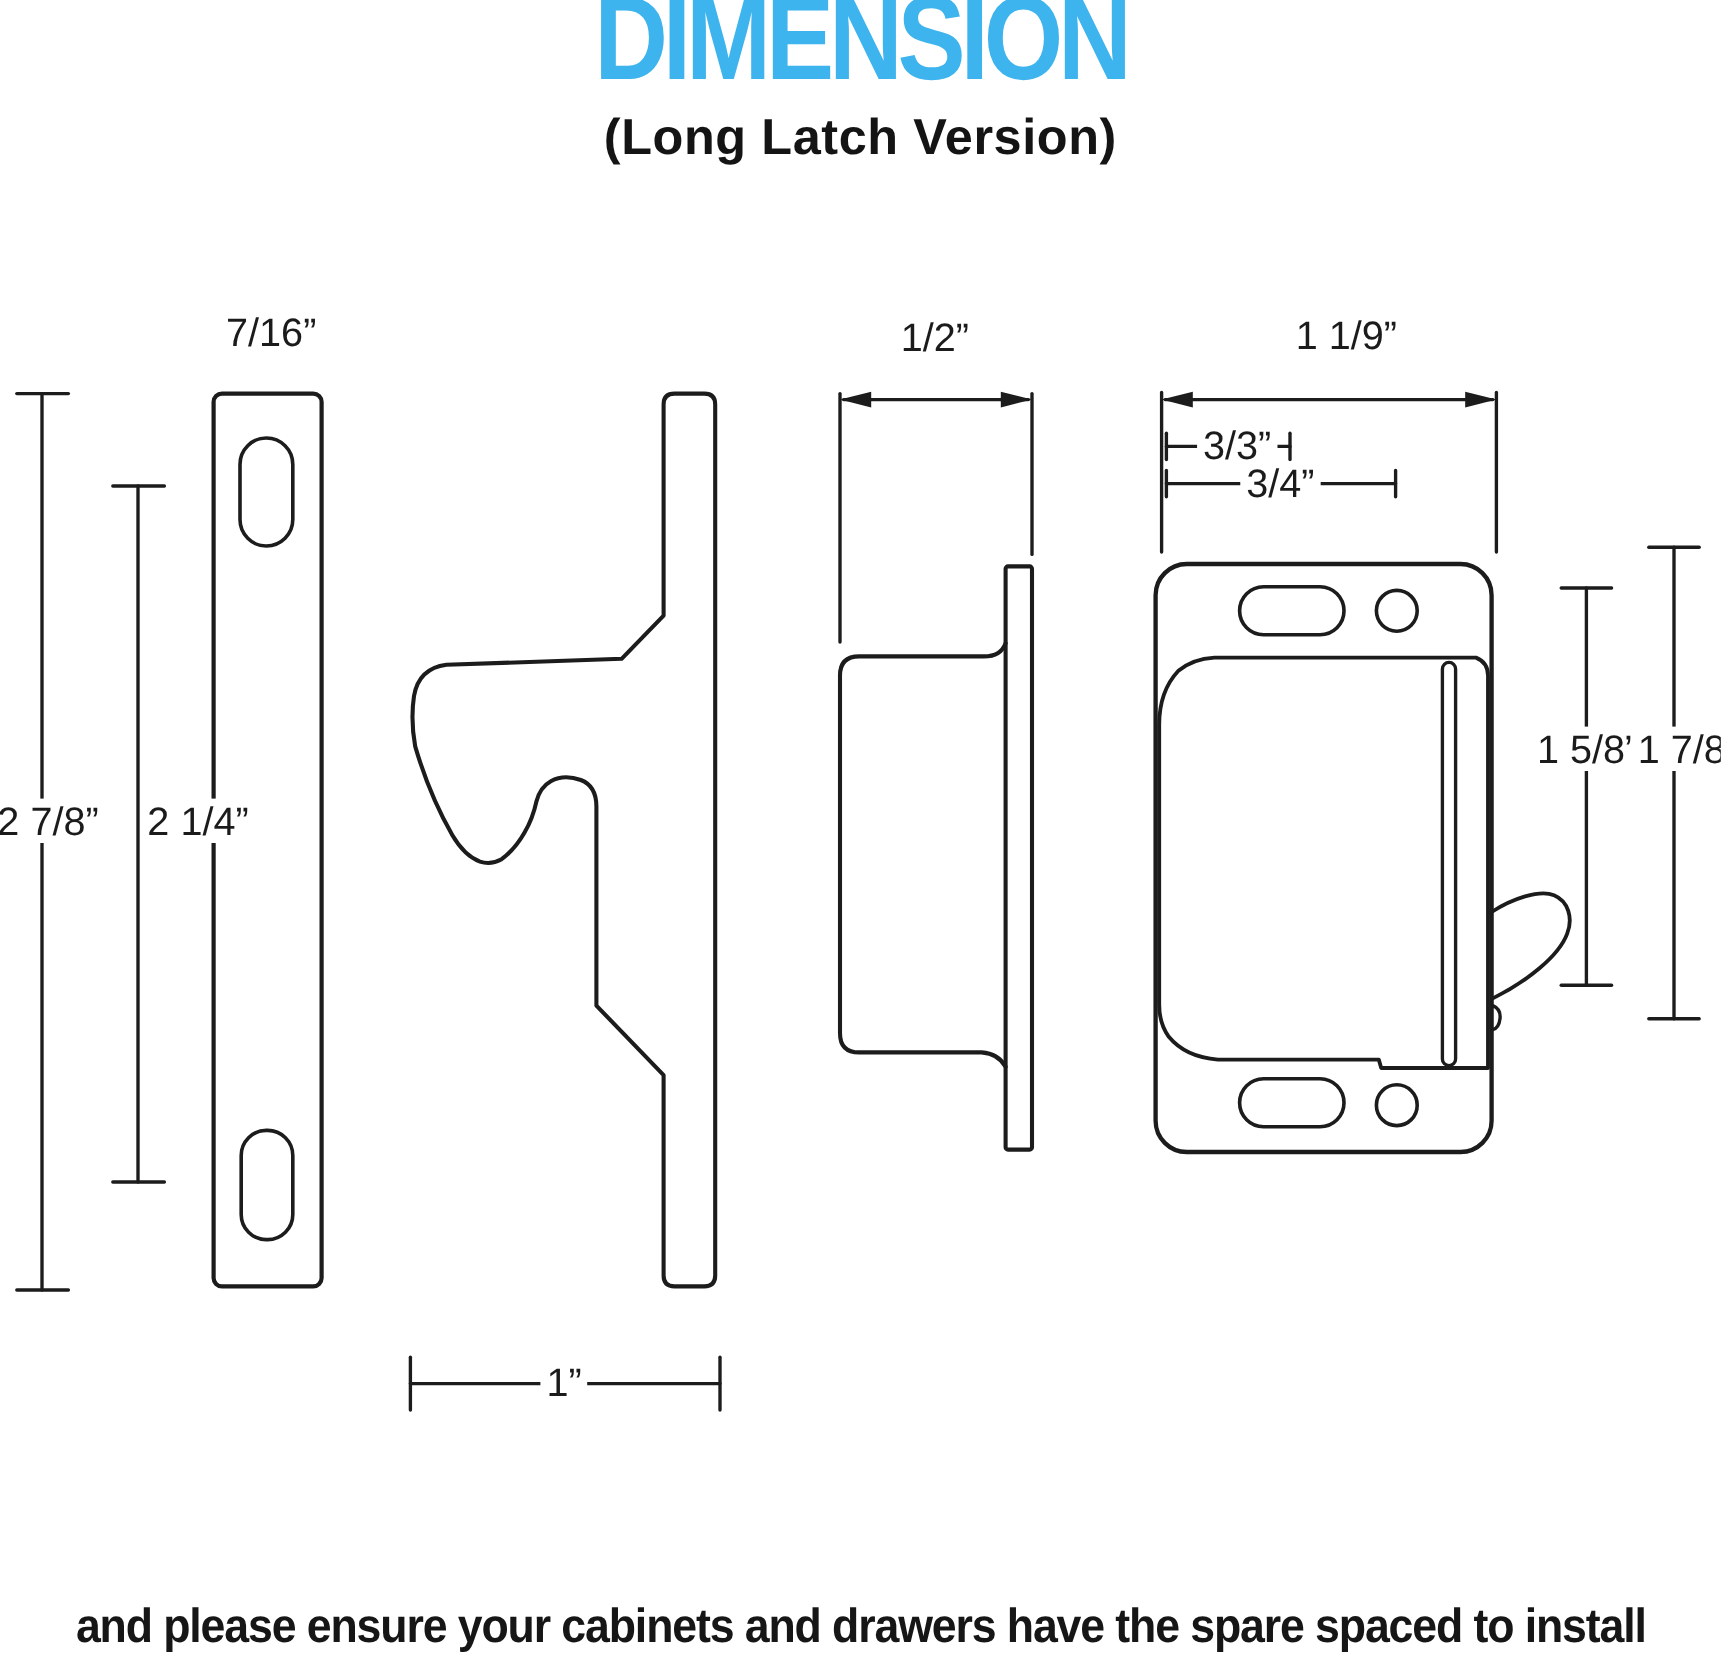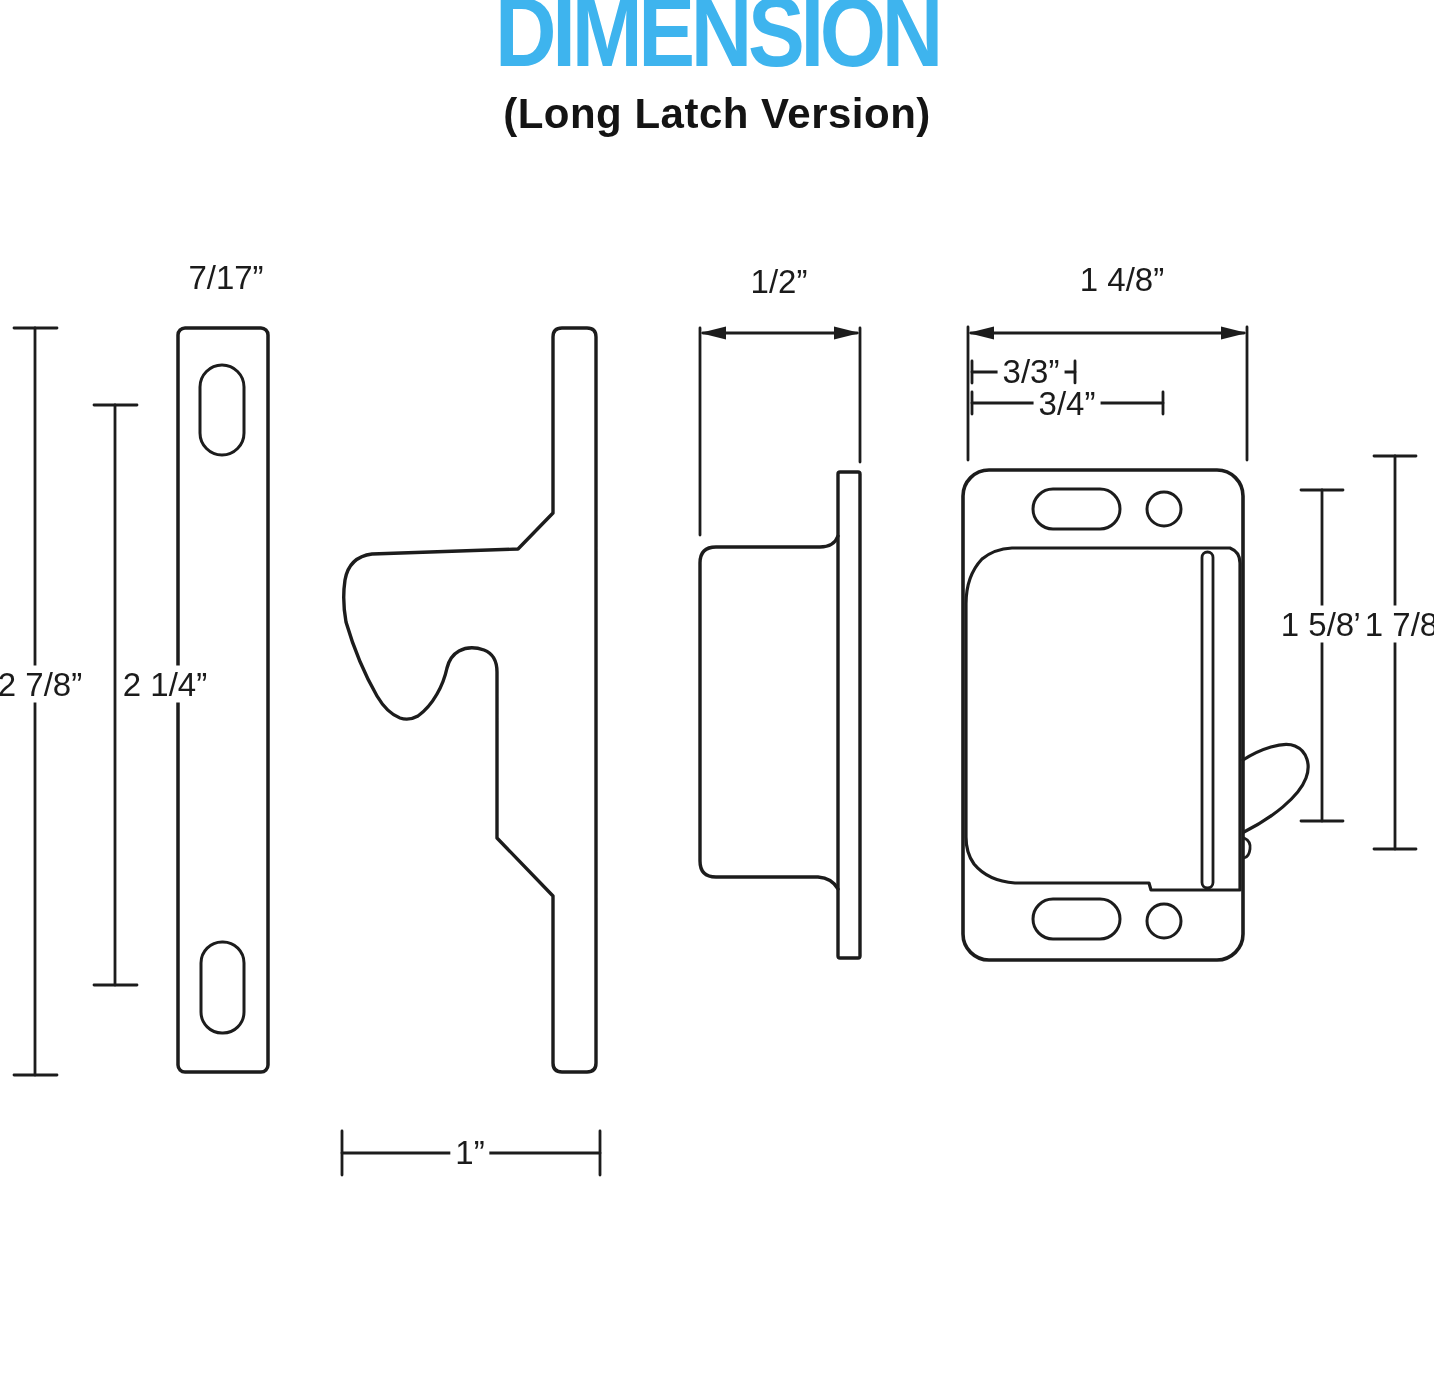--- a/index.html
+++ b/index.html
@@ -199,25 +199,28 @@
       </g>
 
       <g stroke-width="2.8">
         <line x1="1395" y1="456" x2="1395" y2="849"></line>
         <line x1="1374" y1="456" x2="1416" y2="456"></line>
         <line x1="1374" y1="849" x2="1416" y2="849"></line>
       </g>
     </g>
   </svg>
 
-  <span class="dim-label" style="left:226px;top:277px;">7/17”</span>
+  <span class="dim-label" style="left:226px;top:277px;">7/16”</span>
   <span class="dim-label" style="left:40px;top:684px;">2 7/8”</span>
   <span class="dim-label" style="left:125px;top:684px;margin-left:40px;">2 1/4”</span>
   <span class="dim-label" style="left:470px;top:1152px;">1”</span>
   <span class="dim-label" style="left:779px;top:281px;">1/2”</span>
-  <span class="dim-label" style="left:1122px;top:279px;">1 4/8”</span>
+  <span class="dim-label" style="left:1122px;top:279px;">1 1/9”</span>
   <span class="dim-label" style="left:1031px;top:371px;">3/3”</span>
   <span class="dim-label" style="left:1067px;top:403px;">3/4”</span>
   <span class="dim-label" style="left:1323px;top:624px;">1 5/8”</span>
   <span class="dim-label" style="left:1407px;top:624px;">1 7/8”</span>
 
+  <div class="footer fl2">
+    <span class="footer-line">and please ensure your cabinets and drawers have the spare spaced to install</span>
+  </div>
 
 </div>
 
 </body></html>

